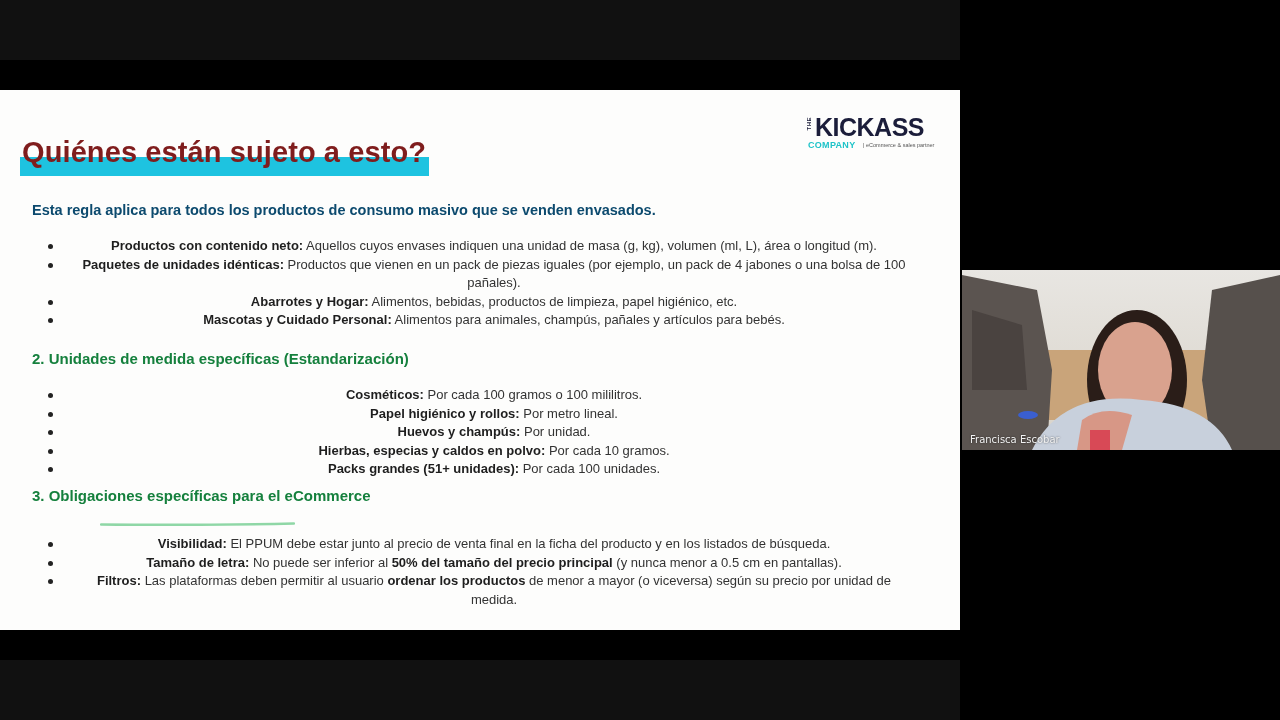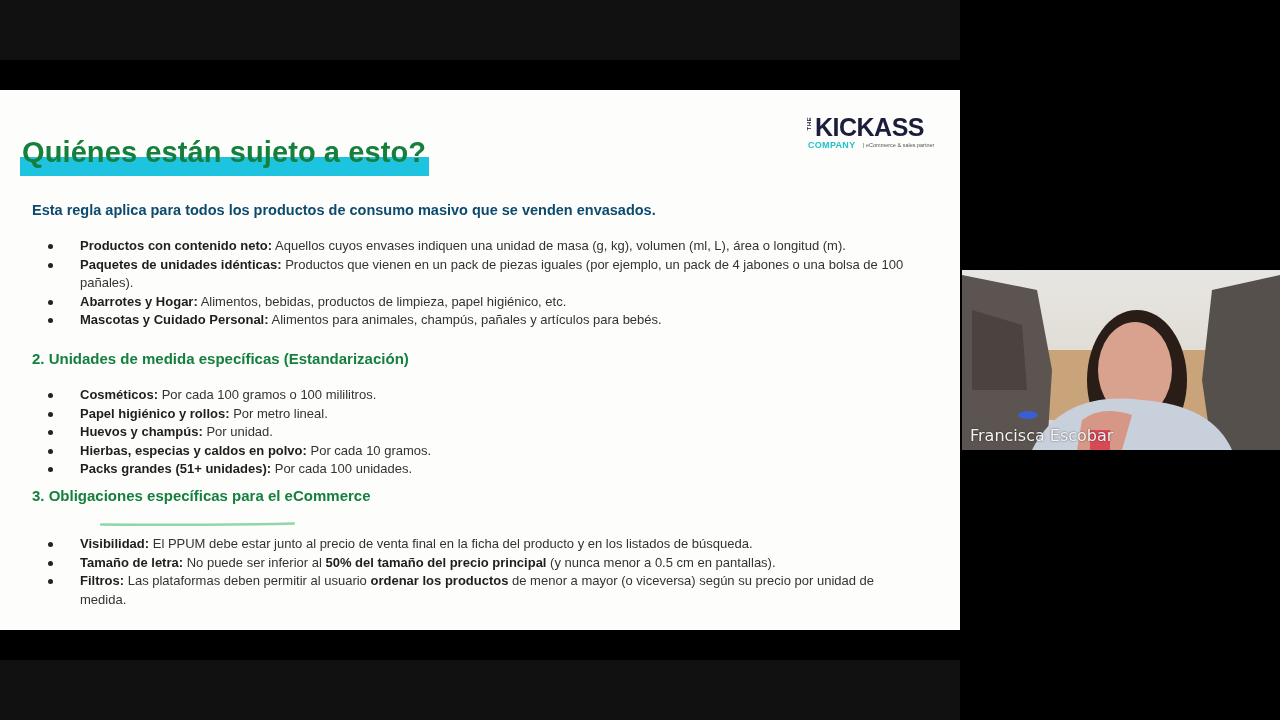--- a/index.html
+++ b/index.html
@@ -10,44 +10,44 @@
   .band-bottom { position: absolute; left: 0; top: 660px; width: 960px; height: 60px; background: #111; }
 
   .slide {
     position: absolute; left: 0; top: 90px; width: 960px; height: 540px;
     background: #fdfdfc; color: #222; overflow: hidden;
   }
 
   .title-wrap { position: absolute; left: 20px; top: 46px; }
   .title-bar { position: absolute; left: 0; top: 21px; width: 409px; height: 19px; background: #1ec3e0; }
   .title {
-    position: relative; font-weight: bold; font-size: 29px; color: #15803d;
+    position: relative; font-weight: bold; font-size: 29px; color: #7f1d1d;
     padding-left: 2px; letter-spacing: 0.1px; white-space: nowrap;
   }
 
   .logo { position: absolute; left: 806px; top: 24px; width: 140px; height: 40px; }
   .logo-the { position: absolute; left: 0; top: 3px; font-size: 6px; font-weight: bold; color: #1b1d3a;
     writing-mode: vertical-rl; transform: rotate(180deg); letter-spacing: 0.5px; line-height: 6px; }
   .logo-main { position: absolute; left: 9px; top: 0; font-size: 25px; font-weight: 900; color: #1b1d3a; letter-spacing: -0.5px; line-height: 26px; }
   .logo-company { position: absolute; left: 2px; top: 26px; font-size: 9px; font-weight: bold; color: #1ec3c8; letter-spacing: 0.3px; }
   .logo-tagline { position: absolute; left: 57px; top: 28px; font-size: 5.5px; color: #555; white-space: nowrap; }
 
   .intro { position: absolute; left: 32px; top: 112px; font-size: 14.5px; font-weight: bold; color: #0c4a6e; white-space: nowrap; }
 
   .section-heading { position: absolute; left: 32px; font-size: 15px; font-weight: bold; color: #15803d; white-space: nowrap; }
 
-  ul.blist { position: absolute; left: 48px; width: 860px; list-style: none; }
+  ul.blist { position: absolute; left: 48px; width: 860px; list-style: none; text-align: center; }
   ul.blist li { position: relative; padding-left: 32px; font-size: 13px; line-height: 18.5px; color: #333; }
   ul.blist li .dot { position: absolute; left: 0; top: 7px; width: 5px; height: 5px; border-radius: 50%; background: #222; }
   ul.blist li b { color: #1e1e1e; }
 
   .green-underline { position: absolute; left: 100px; top: 432px; width: 195px; height: 4px; }
 
   .video-tile { position: absolute; left: 962px; top: 270px; width: 318px; height: 180px; overflow: hidden; background: #5a4a42; }
-  .video-name { position: absolute; left: 8px; bottom: 5px; font-size: 16px; color: #f2f2f2; font-family: "DejaVu Sans", sans-serif; text-shadow: 0 0 2px rgba(0,0,0,0.6); }
+  .video-name { position: absolute; left: 8px; bottom: 5px; font-size: 10px; color: #f2f2f2; font-family: "DejaVu Sans", sans-serif; text-shadow: 0 0 2px rgba(0,0,0,0.6); }
 </style>
 </head>
 <body>
 
 <div class="band-top"></div>
 
 <div class="slide">
 
   <div class="title-wrap">
     <div class="title-bar"></div>

